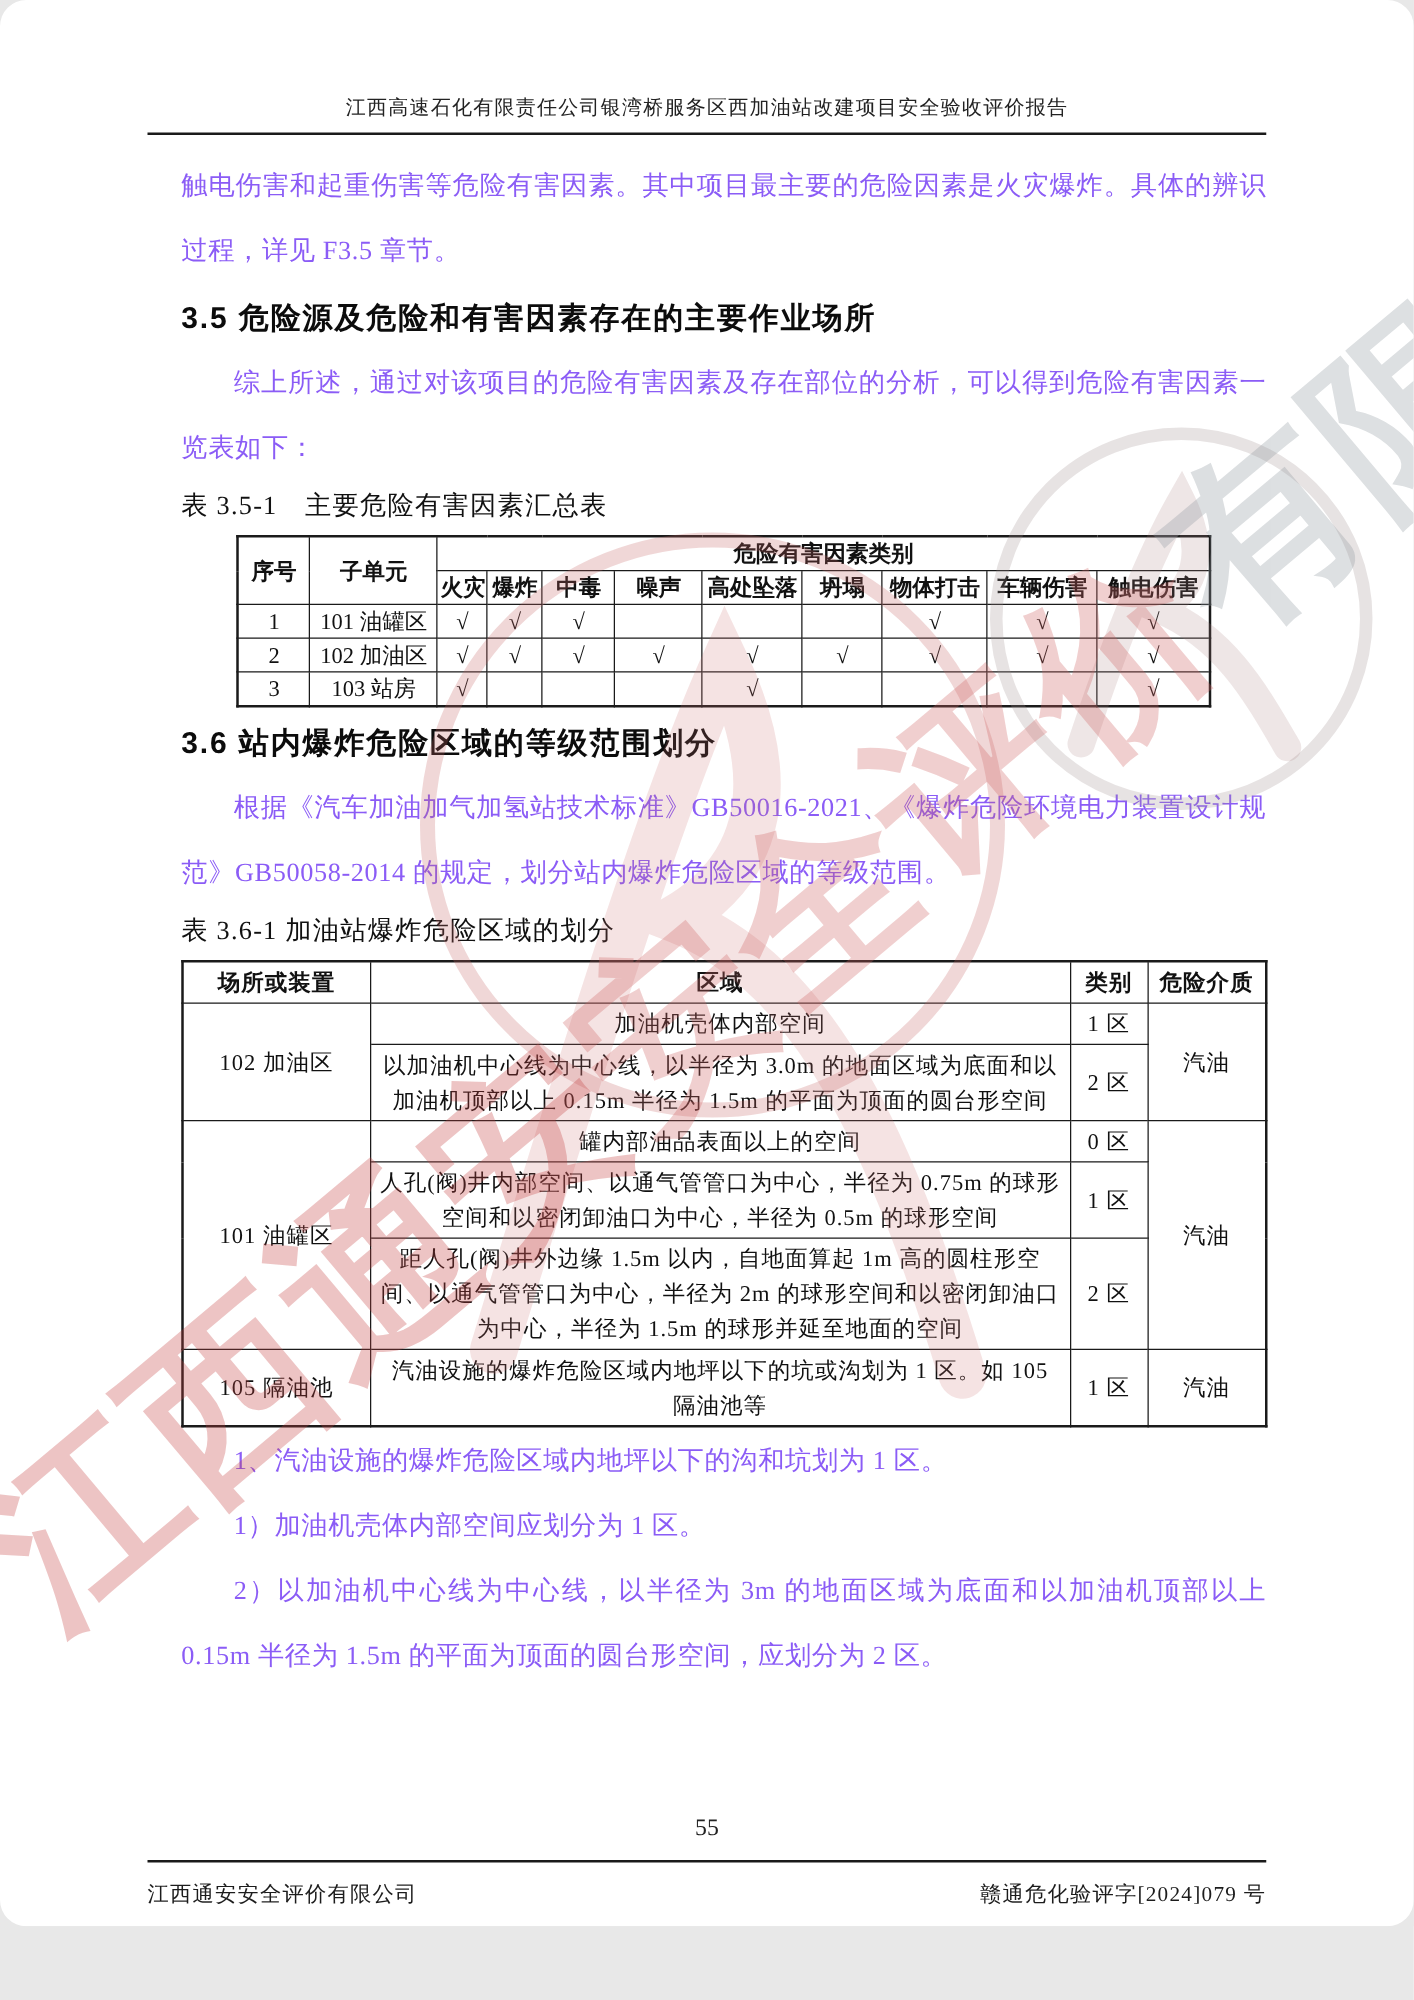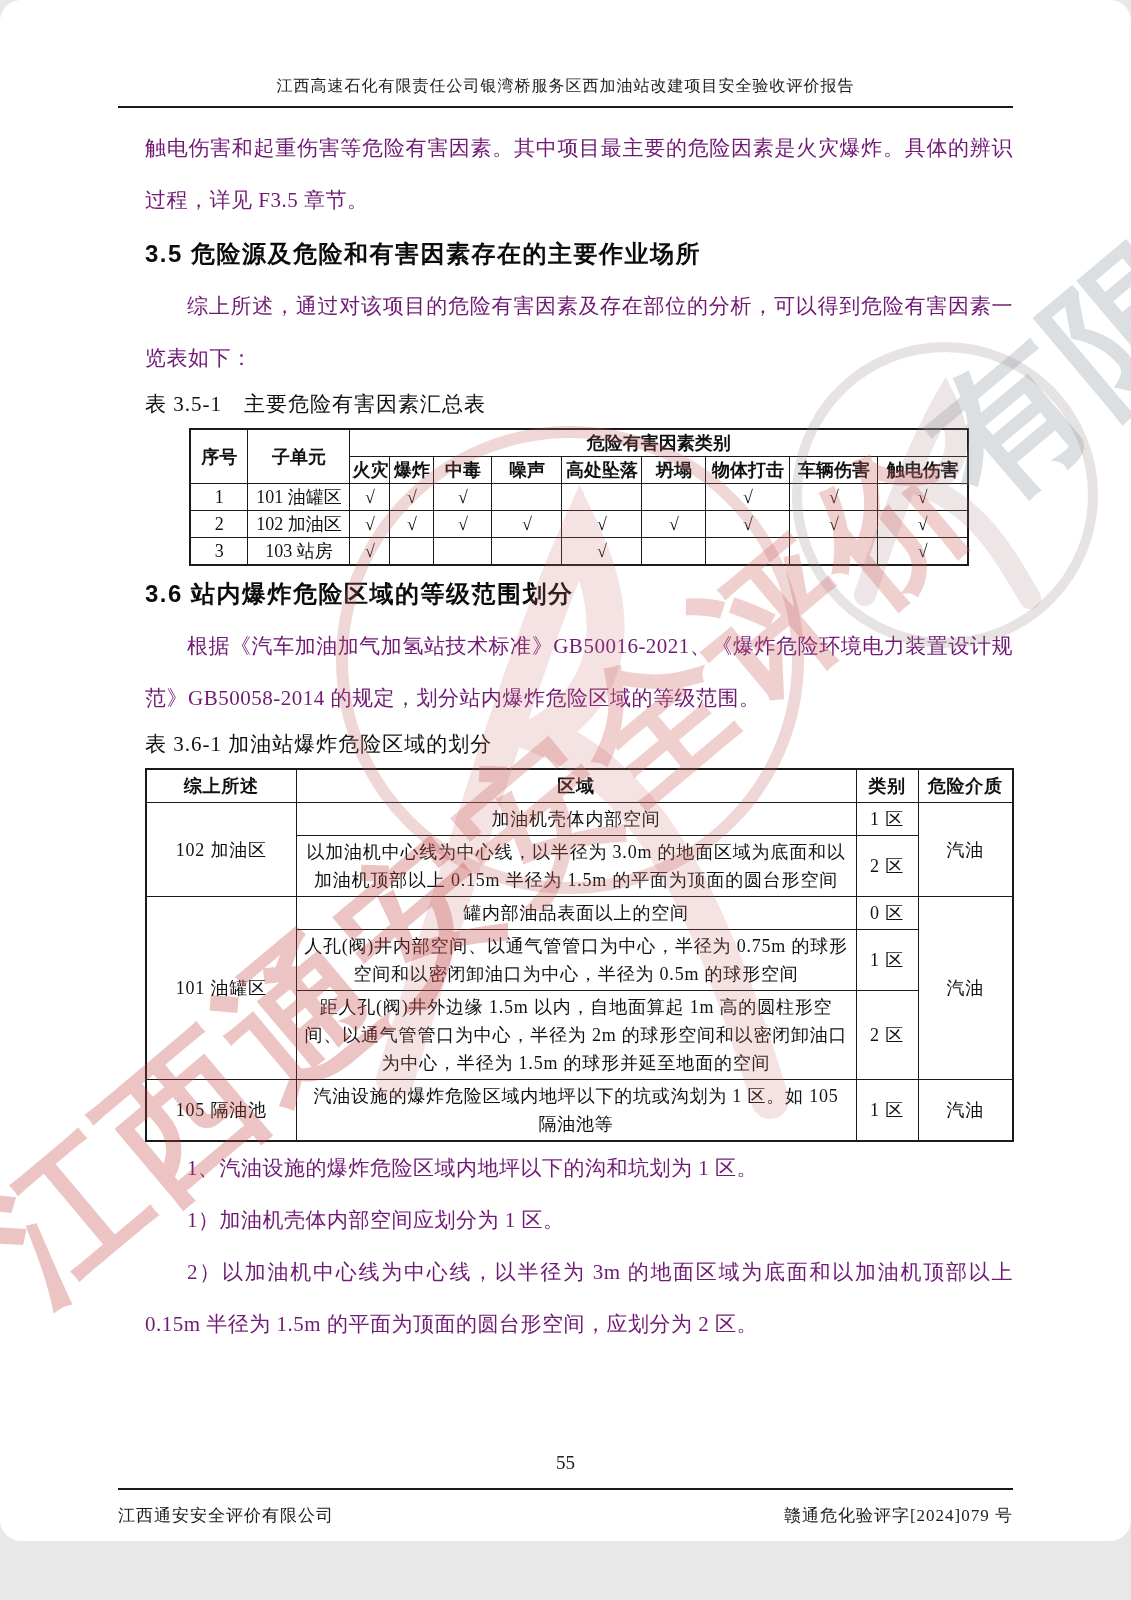--- a/index.html
+++ b/index.html
@@ -29,21 +29,21 @@
   
   .content {
     position: absolute;
     top: 122px; left: 145px; width: 868px;
   }
   .body-p {
     font-size: 21px;
     line-height: 52px;
     text-align: justify;
     letter-spacing: 0.5px;
-    color: #701a75;
+    color: #8b5cf6;
   }
   .indent { text-indent: 2em; }
   .h-sec {
     font-family: "Liberation Sans", sans-serif;
     font-weight: 700;
     font-size: 24px;
     letter-spacing: 1.5px;
     margin: 12px 0 10px 0;
     color: #0c0c0c;
   }
@@ -234,21 +234,21 @@
 
     <table class="t2">
       <colgroup>
         <col style="width:150px">
           <col style="width:560px">
           <col style="width:62px">
           <col style="width:95px">
       </colgroup>
       <tbody>
           <tr>
-        <td class="hd">综上所述</td>
+        <td class="hd">场所或装置</td>
         <td class="hd">区域</td>
         <td class="hd">类别</td>
         <td class="hd">危险介质</td>
       </tr>
       <tr>
         <td rowspan="2">102 加油区</td>
         <td>加油机壳体内部空间</td>
         <td>1 区</td>
         <td rowspan="2">汽油</td>
       </tr>

